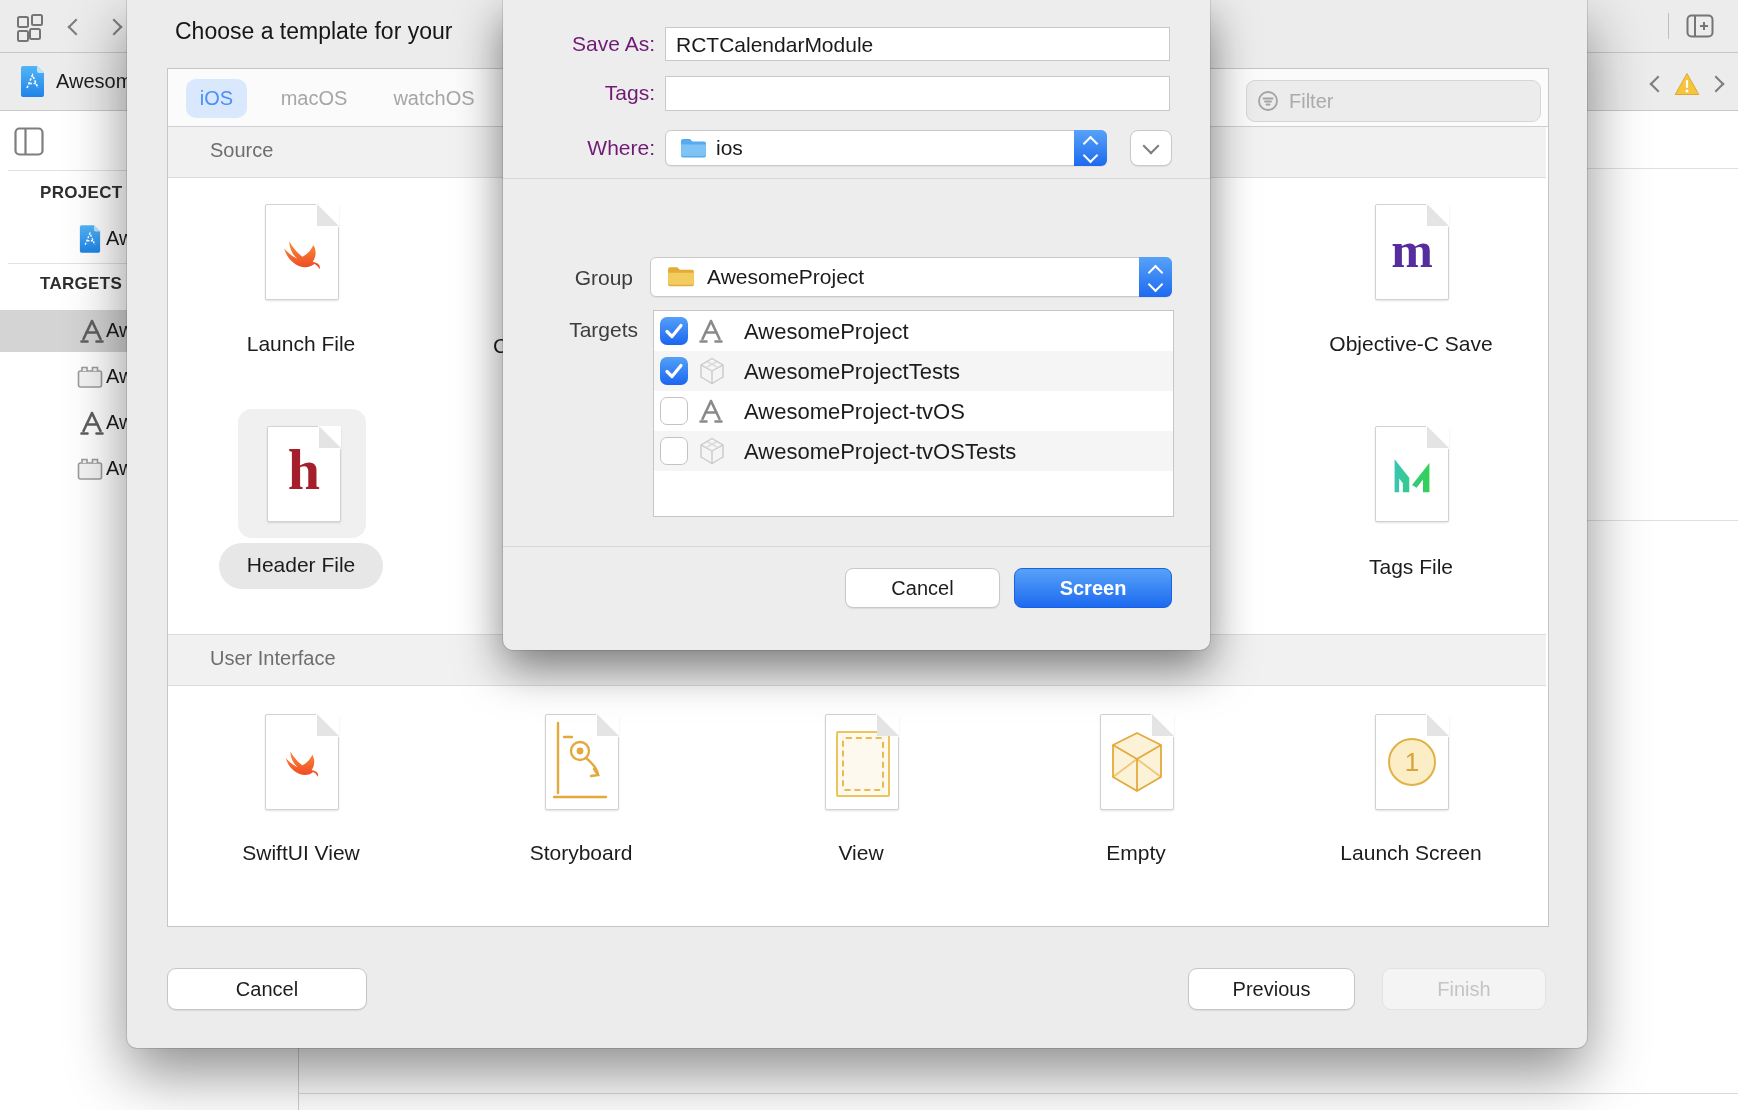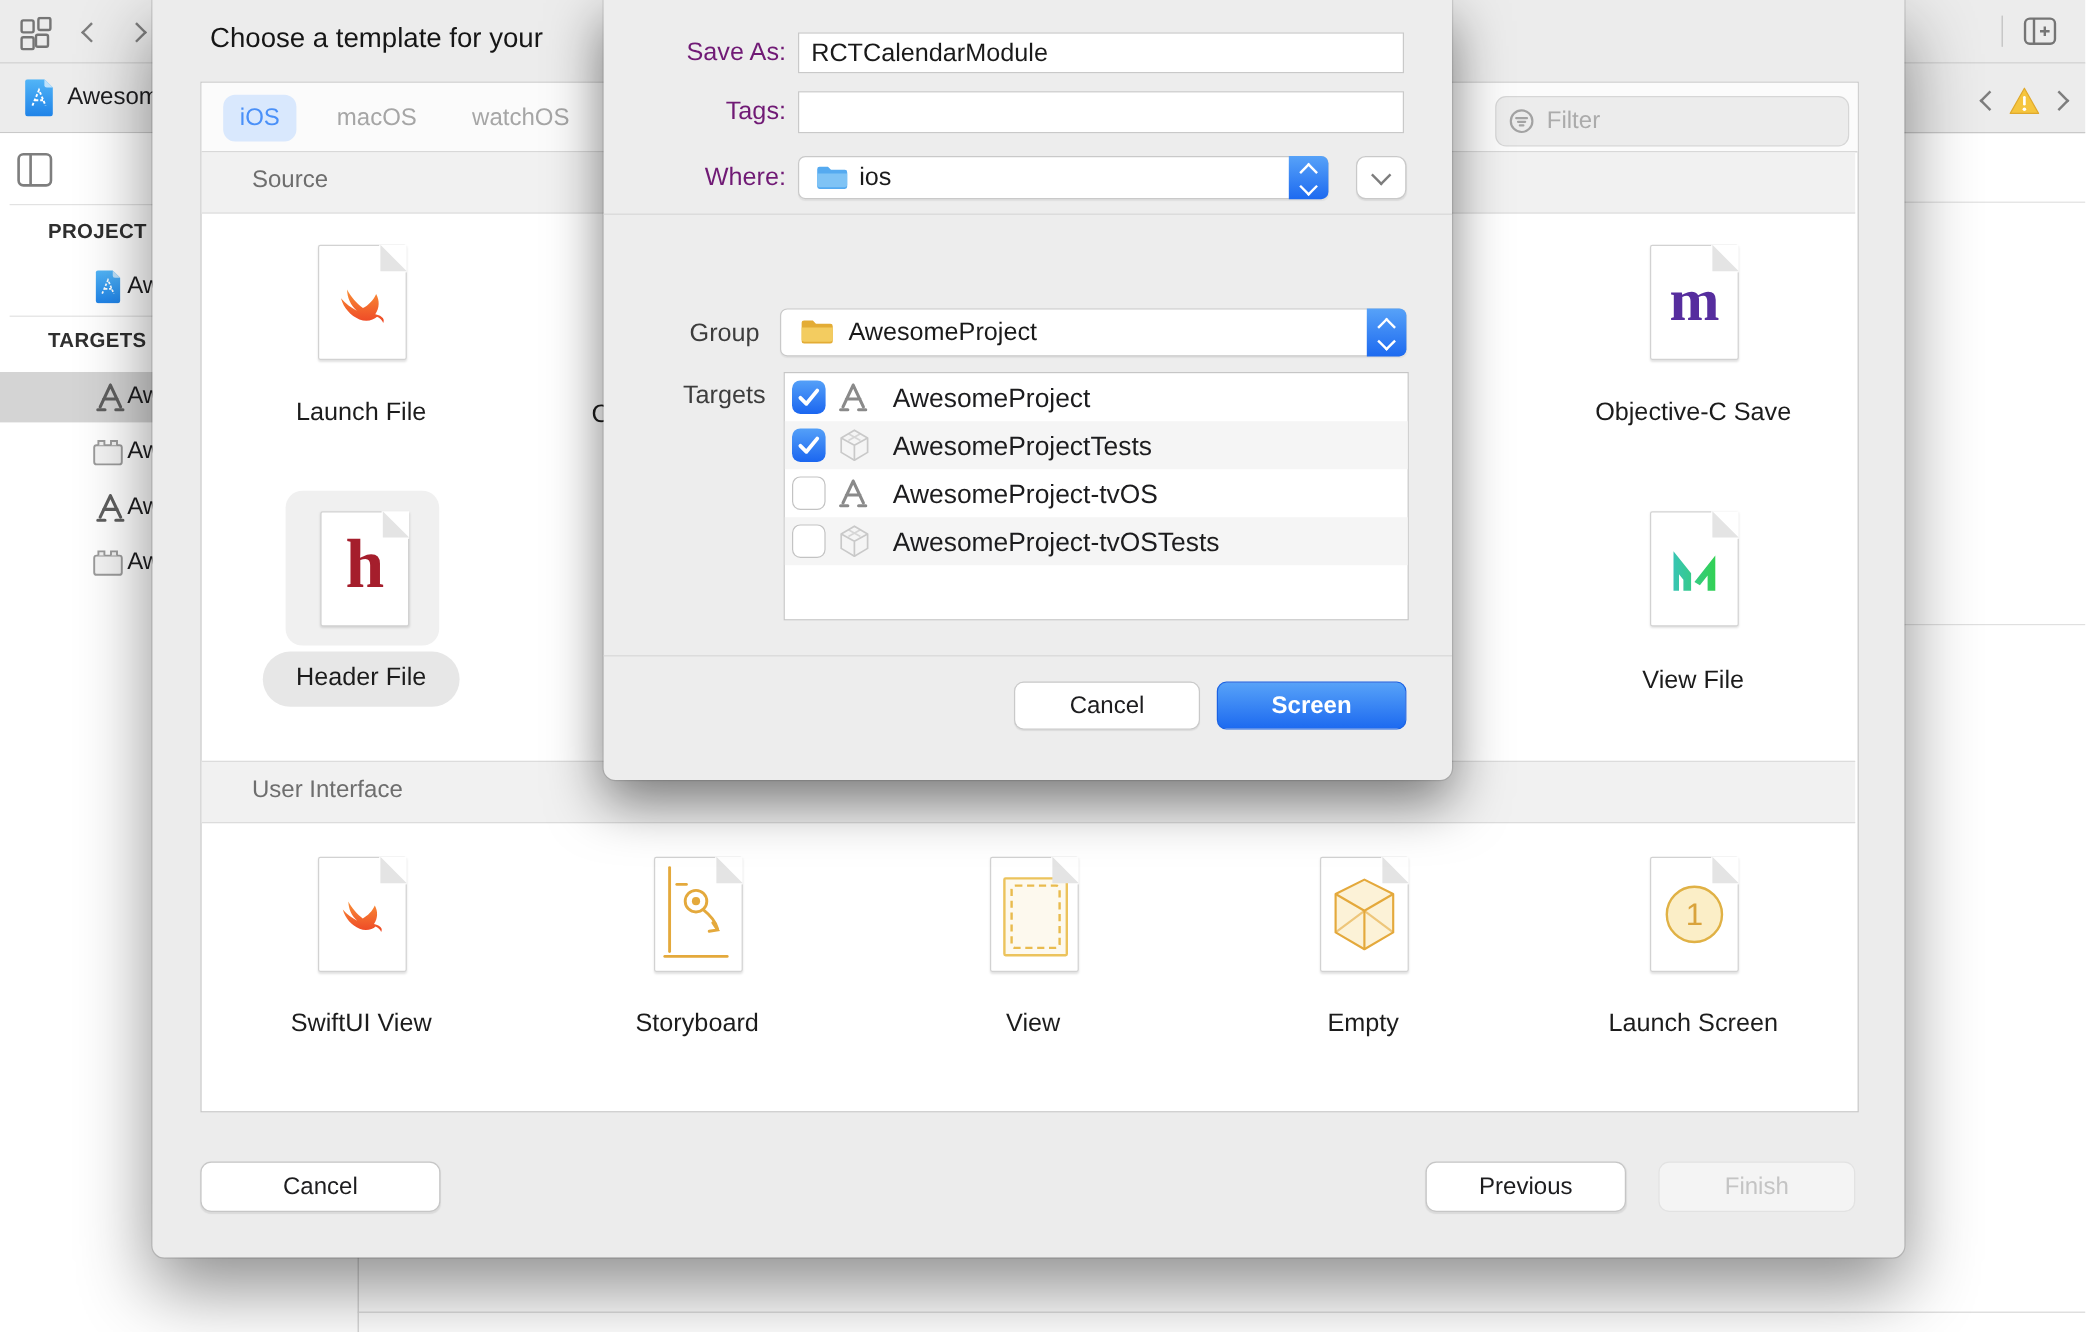--- a/index.html
+++ b/index.html
@@ -248,21 +248,21 @@
       </div>
       <div class="abs sel-pill">
         <span>Header File</span>
       </div>
 
       <div class="abs page" style="left:1207px;top:357px">
         <svg style="position:absolute;left:14px;top:22px" width="44" height="50" viewBox="0 0 48 52">
           <path d="M5,46 V10 L21,30 V46 H14 V36 L10,31 V46 Z M24,38 L43,14 V46 H36 V32 L29,41 Z" fill="url(#gradMetal)"></path>
         </svg>
       </div>
-      <span class="tpl-label" style="left:1143px;top:486px;width:200px">View File</span>
+      <span class="tpl-label" style="left:1143px;top:486px;width:200px">Tags File</span>
 
       <div class="abs secthdr" style="top:565px">
         <span>User Interface</span>
       </div>
 
       <div class="abs page" style="left:97px;top:645px">
         <svg style="position:absolute;left:15px;top:27px" width="40" height="40" viewBox="0 0 60 60">
           <path d="M46 42 C51 35 51 26 47 19 C44 26 38 32 32 35 C25 30 18 22 14 14 C14 23 18 32 25 38 C19 35 12 30 7 24 C10 35 18 44 28 48 C36 51 44 49 48 45 C51 46 54 49 55 52 C57 48 55 44 46 42 Z" fill="url(#gradSwift)"></path>
         </svg>
       </div>

